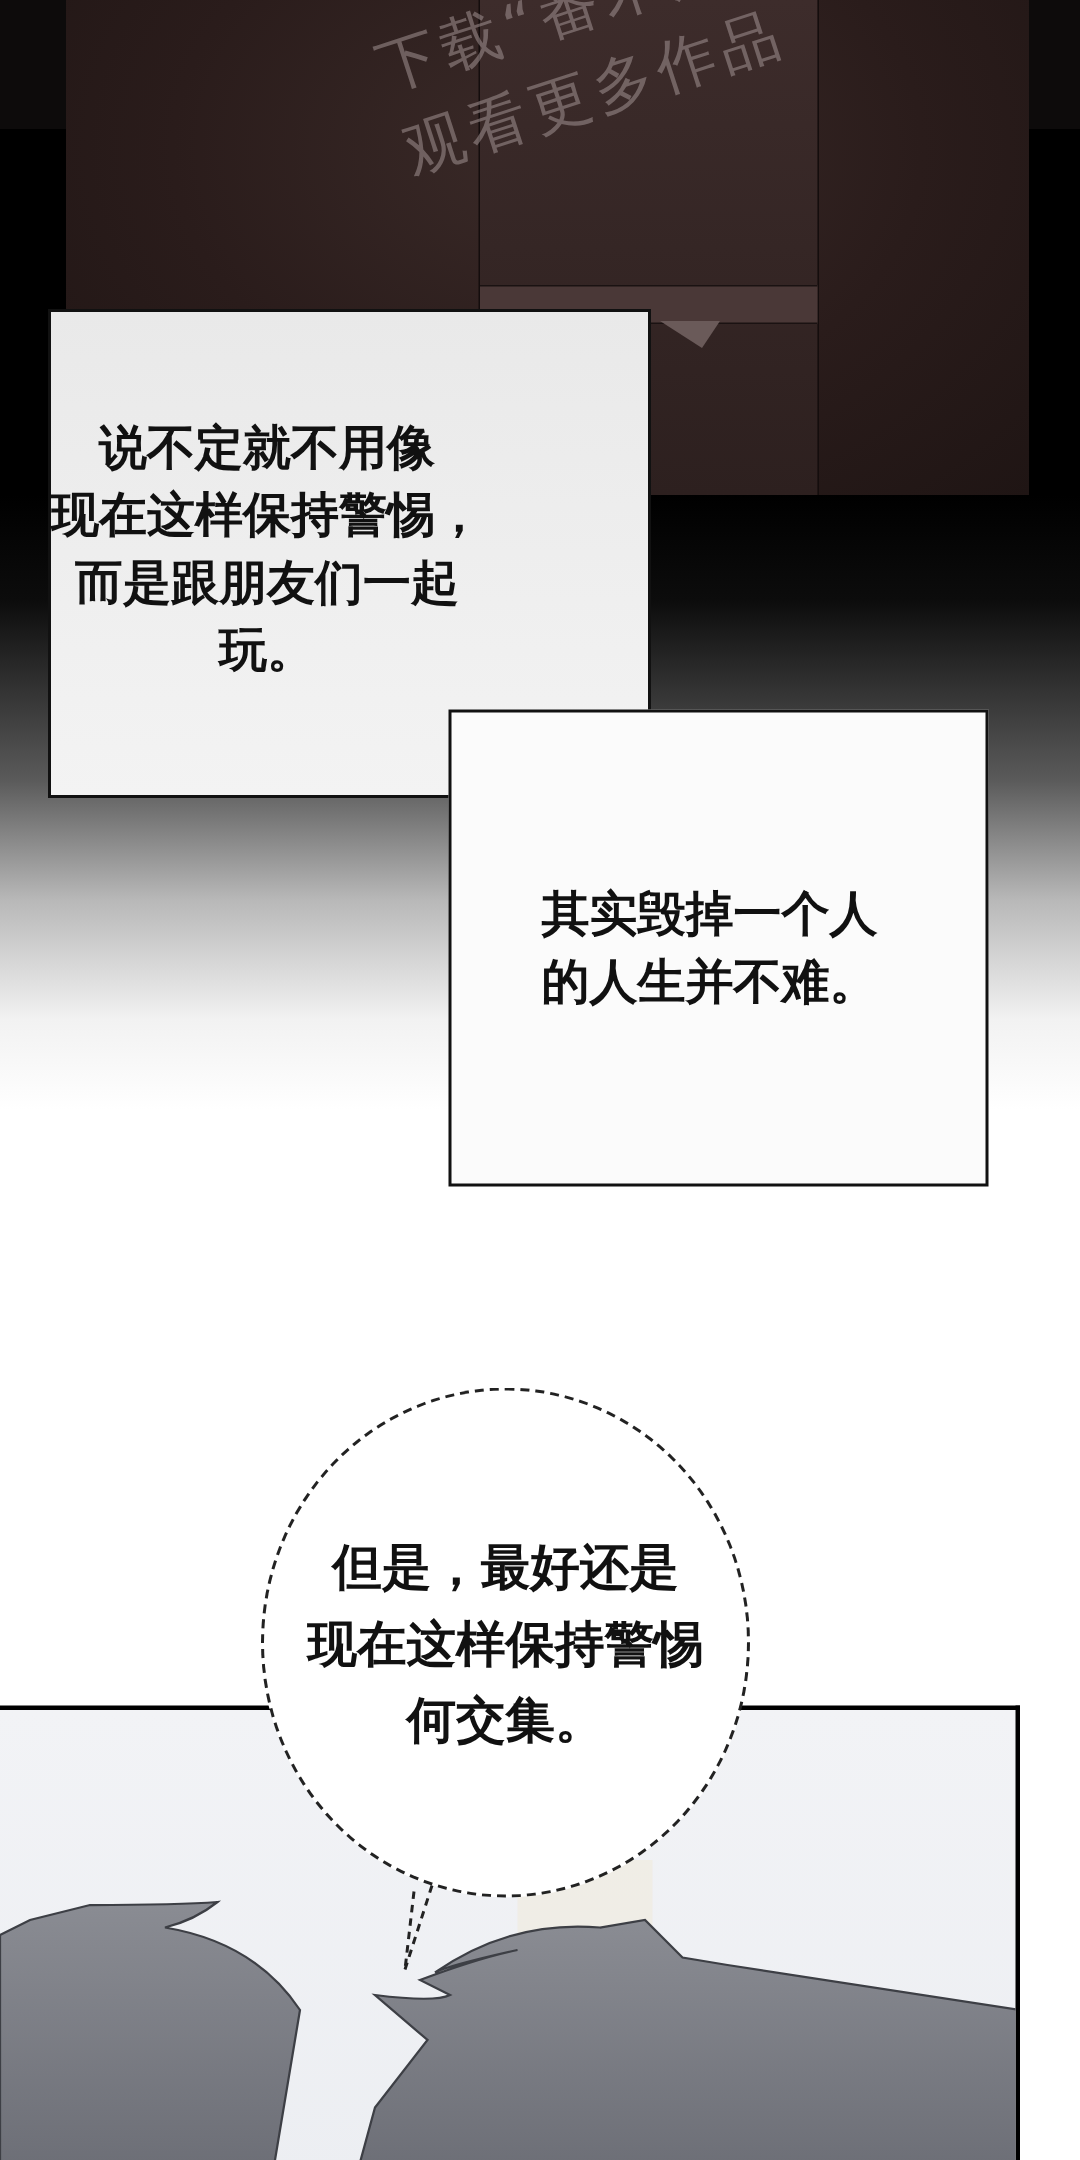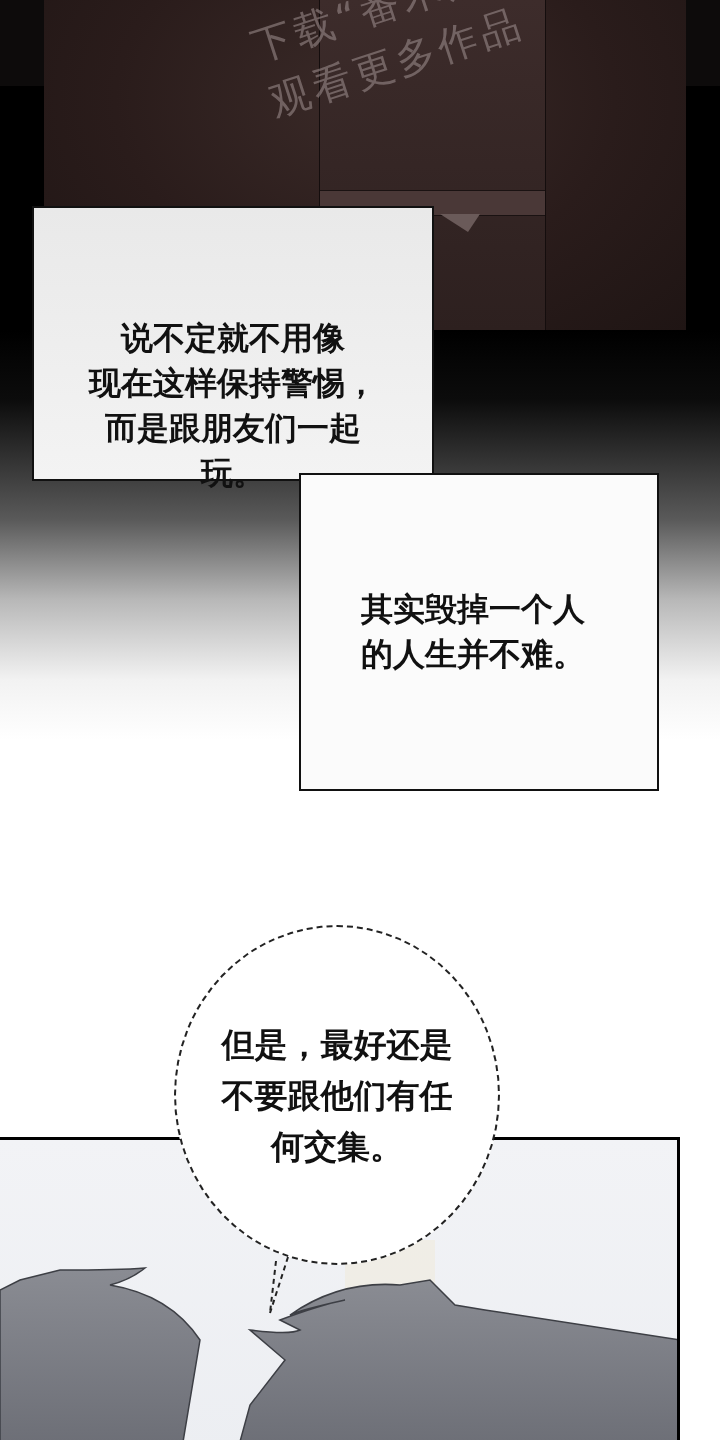--- a/index.html
+++ b/index.html
@@ -10,22 +10,22 @@
   .dark-panel{position:absolute;left:44px;top:0;width:642px;height:330px;
     background:radial-gradient(ellipse at 50% 30%,#3a2a28 0%,#2a1c1b 55%,#1f1514 100%);}
   .figure{position:absolute;left:275px;top:0;width:225px;height:330px;
     background:linear-gradient(to bottom,#3d2c2b,#2d201f);border-left:1px solid #140d0d;border-right:1px solid #140d0d;}
   .belt{position:absolute;left:0;top:190px;width:100%;height:24px;background:#4a3837;border-top:1px solid #1a1212;border-bottom:1px solid #1a1212;}
   .shirt-tip{position:absolute;top:214px;width:40px;height:18px;background:#6a5a59;clip-path:polygon(0 0,100% 0,70% 100%);}
   .watermark{position:absolute;left:200px;top:20px;width:380px;height:130px;color:rgba(160,145,145,0.55);
     font-size:40px;line-height:58px;transform:rotate(-18deg);transform-origin:left top;white-space:pre;letter-spacing:4px;}
   .caption{position:absolute;border:2px solid #111;box-sizing:border-box;display:flex;
     font-size:32px;line-height:45px;color:#111;font-weight:bold;}
-  .caption-1{left:32px;top:206px;width:402px;height:275px;
-    background:linear-gradient(to bottom,#e9e9e9,#f3f3f3);justify-content:center;padding-top:108px;}
+  .caption-1{left:32px;top:206px;width:402px;height:326px;
+    background:linear-gradient(to bottom,#e9e9e9,#f3f3f3);justify-content:flex-start;padding-top:68px;}
   .caption-2{left:299px;top:473px;width:360px;height:318px;background:#fbfbfb;padding-left:60px;padding-top:112px;}
   .caption-text{white-space:pre;text-align:center;}
   .caption-2 .caption-text{text-align:left;}
   .bottom-panel{position:absolute;left:0;top:1137px;width:680px;height:320px;border-top:3px solid #000;border-right:3px solid #000;
     box-sizing:border-box;background:linear-gradient(to bottom,#f2f3f6,#eceef2);overflow:hidden;}
   .bubble{position:absolute;left:174px;top:925px;width:326px;height:340px;border-radius:50%;
     border:2px dashed #222;background:#fff;box-sizing:border-box;display:flex;align-items:center;justify-content:center;}
   .bubble-text{white-space:pre;text-align:center;font-size:33px;line-height:51px;color:#111;font-weight:bold;}
   .tail{position:absolute;left:262px;top:1255px;width:40px;height:60px;}
 </style>
@@ -63,18 +63,18 @@
       </linearGradient>
     </defs>
     <rect x="345" y="100" width="90" height="80" fill="#efe9d8" opacity="0.5"></rect>
     <path d="M0 150 L20 140 L60 130 Q120 130 145 128 Q130 140 110 145 Q170 155 200 200 L180 320 L0 320 Z" fill="url(#hg)" stroke="#3d3f45" stroke-width="1.5"></path>
     <path d="M235 320 L250 265 L285 220 L250 190 Q290 195 300 190 L280 180 Q320 165 345 160 Q300 170 290 175 Q340 140 400 145 L430 140 L455 165 L485 170 L680 200 L680 320 Z" fill="url(#hg)" stroke="#3d3f45" stroke-width="1.5"></path>
   </svg>
 </div>
 
 <div class="bubble">
   <div class="bubble-text">但是，最好还是
-不要跟他们有任
+现在这样保持警惕
 何交集。</div>
 </div>
 <svg class="tail" viewBox="0 0 40 60">
   <path d="M26 2 L8 58 M14 6 L8 58" stroke="#222" stroke-width="2" stroke-dasharray="5 4" fill="none"></path>
 </svg>
 
 </body></html>

